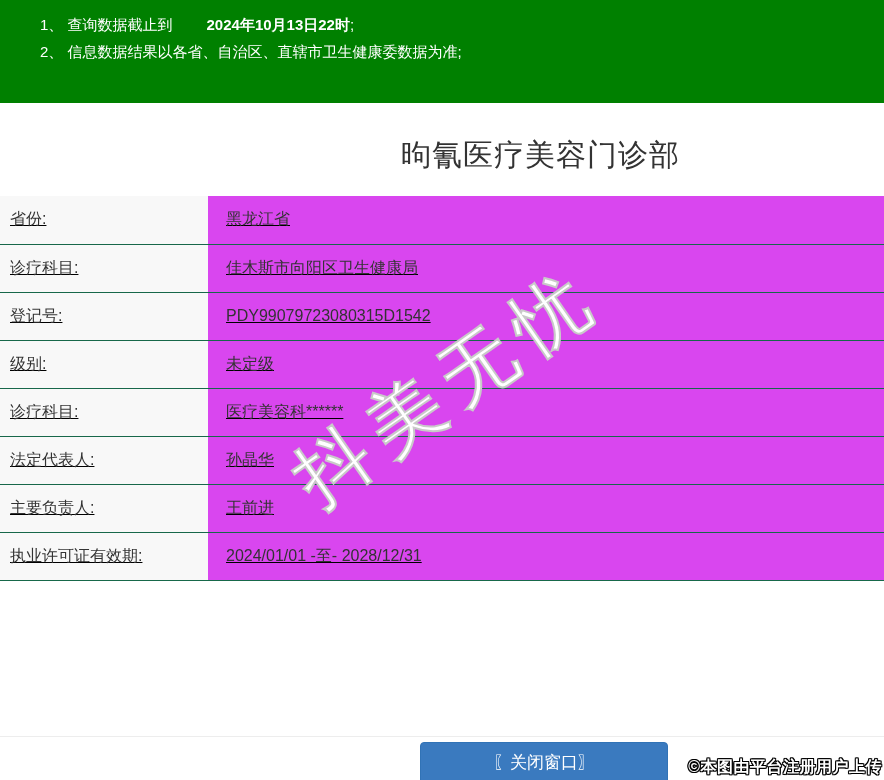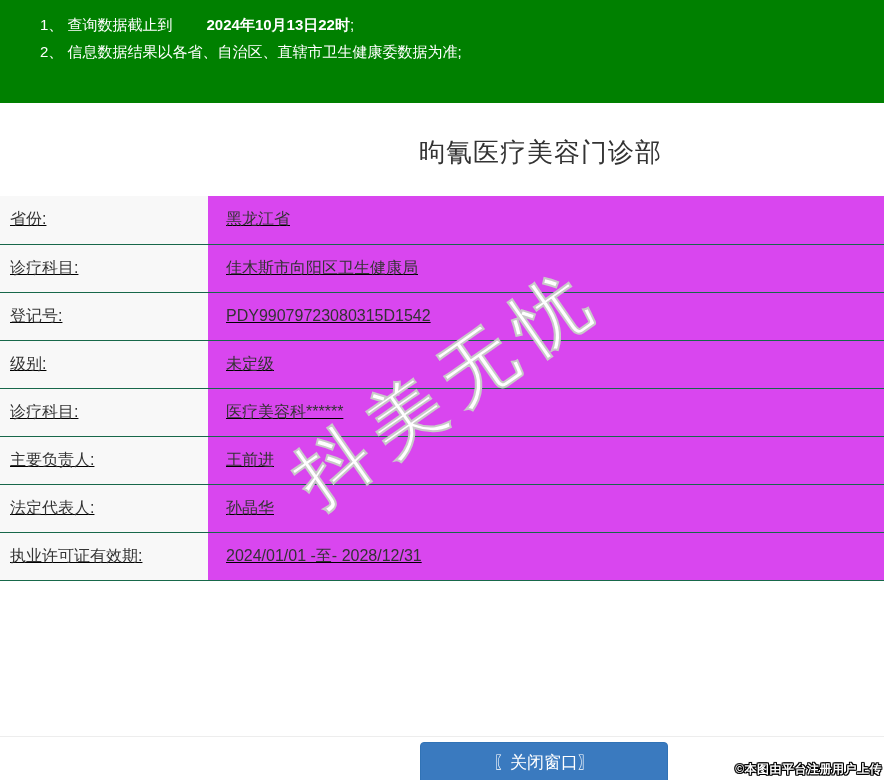--- a/index.html
+++ b/index.html
@@ -13,21 +13,21 @@
     position:absolute;top:0;left:0;width:884px;height:103px;
     background:#008000;color:#ffffff;box-sizing:border-box;
     padding:11px 10px 0 40px;
   }
   .notice-line{font-size:15px;line-height:27px;white-space:nowrap;}
   .notice-line b{font-weight:bold;padding-left:34px;}
 
   
   .title{
     position:absolute;top:135px;left:197px;width:687px;
-    text-align:center;font-size:26px;color:#333333;letter-spacing:1px;
+    text-align:center;font-size:30px;color:#333333;letter-spacing:1px;
   }
 
   
   .info-table{
     position:absolute;top:196px;left:0;width:884px;
     border-collapse:collapse;table-layout:fixed;text-decoration:underline;
   }
   .info-table tr{height:48px;}
   .info-table td{
     border-bottom:1px solid #17684a;
@@ -51,21 +51,21 @@
     border-top:1px solid #ededed;
   }
   .close-button{
     position:absolute;left:420px;top:742px;width:248px;height:42px;
     background:#3a7abf;border:1px solid #3173b6;border-radius:4px;
     color:#ffffff;font-size:17px;text-align:center;line-height:40px;
     box-sizing:border-box;cursor:pointer;z-index:4;
   }
   .credit{
     position:absolute;right:2px;bottom:2px;z-index:5;
-    font-size:12px;font-weight:bold;color:#ffffff;letter-spacing:0.5px;
+    font-size:16px;font-weight:bold;color:#ffffff;letter-spacing:0.5px;
     text-shadow:-1px -1px 0 #000,1px -1px 0 #000,-1px 1px 0 #000,1px 1px 0 #000,
                 0 -1px 0 #000,0 1px 0 #000,-1px 0 0 #000,1px 0 0 #000;
   }
 </style>
 </head>
 <body>
 
 <div class="banner">
   <div class="notice-line"><span>1、 查询数据截止到</span><b>2024年10月13日22时</b><span>;</span></div>
   <div class="notice-line"><span>2、 信息数据结果以各省、自治区、直辖市卫生健康委数据为准;</span><b></b><span></span></div>
@@ -89,26 +89,26 @@
     </tr>
     <tr>
       <td class="cell-label">级别:</td>
       <td class="cell-value">未定级</td>
     </tr>
     <tr>
       <td class="cell-label">诊疗科目:</td>
       <td class="cell-value">医疗美容科******</td>
     </tr>
     <tr>
+      <td class="cell-label">法定代表人:</td>
+      <td class="cell-value">孙晶华</td>
+    </tr>
+    <tr>
       <td class="cell-label">主要负责人:</td>
       <td class="cell-value">王前进</td>
-    </tr>
-    <tr>
-      <td class="cell-label">法定代表人:</td>
-      <td class="cell-value">孙晶华</td>
     </tr>
     <tr>
       <td class="cell-label">执业许可证有效期:</td>
       <td class="cell-value">2024/01/01 -至- 2028/12/31</td>
     </tr>
   </tbody>
 </table>
 
 <div class="watermark">抖美无忧</div>
 

